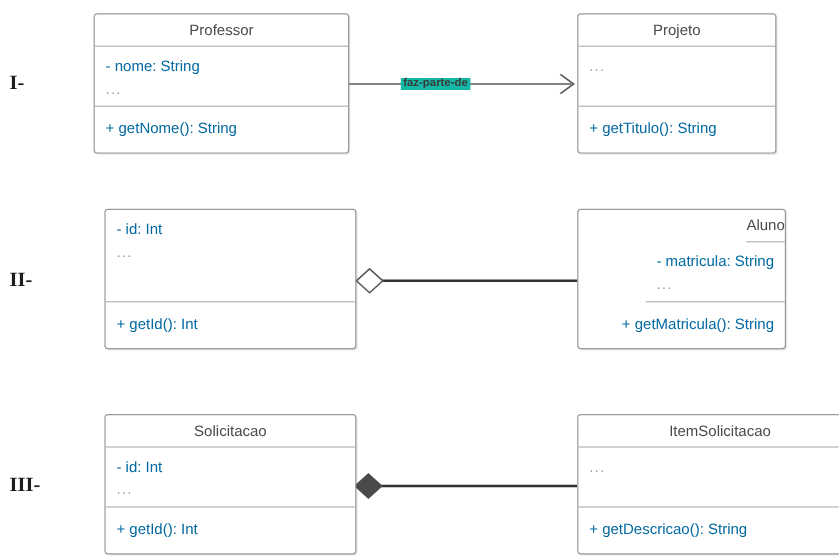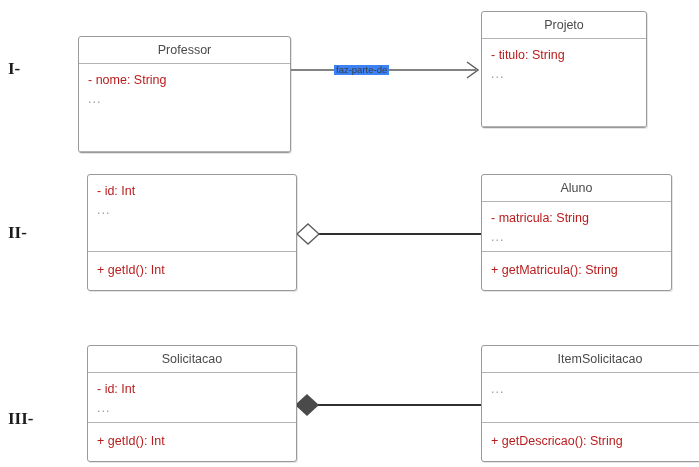--- a/index.html
+++ b/index.html
@@ -61,63 +61,68 @@
     padding: 7px 9px 0 9px;
     box-sizing: border-box;
   }
   .uml-ops {
     height: 38px;
     padding: 9px 9px 0 9px;
     box-sizing: border-box;
   }
   .uml-line {
     font-size: 12.5px;
-    color: #b91c1c;
+    color: #0369a1;
     line-height: 19px;
     white-space: nowrap;
     overflow: hidden;
   }
   .uml-ellipsis {
     color: #9a9a9a;
     letter-spacing: 1px;
   }
 
   
   .rel-label {
     position: absolute;
     font-size: 9.5px;
-    font-weight: normal;
+    font-weight: bold;
     color: #3a3a3a;
-    background: #3b82f6;
+    background: #14b8a6;
     padding: 0 2px;
     white-space: nowrap;
     line-height: 10px;
   }
   svg { overflow: visible; }
 </style>
 </head>
 <body>
 
 <div id="diagram-canvas">
 
   <div class="row-label" style="left:8px; top:60px;">I-</div>
 
-  <div class="uml-class" style="left:78px; top:11px; width:213px; height:117px;margin-top:25px;">
+  <div class="uml-class" style="left:78px; top:11px; width:213px; height:117px;">
     <div class="uml-name">Professor</div>
     <div class="uml-attrs">
       <div class="uml-line">- nome: String</div>
       <div class="uml-line uml-ellipsis">...</div>
+    </div>
+    <div class="uml-ops">
+      <div class="uml-line">+ getNome(): String</div>
     </div>
   </div>
 
   <div class="uml-class" style="left:481px; top:11px; width:166px; height:117px;">
     <div class="uml-name">Projeto</div>
     <div class="uml-attrs">
-      <div class="uml-line">- titulo: String</div>
       <div class="uml-line uml-ellipsis">...</div>
+    </div>
+    <div class="uml-ops">
+      <div class="uml-line">+ getTitulo(): String</div>
     </div>
   </div>
 
   <svg style="position:absolute; left:0; top:0; width:699px; height:467px; pointer-events:none;">
 
     <line x1="291" y1="70" x2="476" y2="70" stroke="#5a5a5a" stroke-width="1.4"></line>
     <polyline points="467,62 478,70 467,78" fill="none" stroke="#5a5a5a" stroke-width="1.4"></polyline>
 
     <line x1="318" y1="234" x2="481" y2="234" stroke="#2f2f2f" stroke-width="2.2"></line>
     <polygon points="308,224 319,234 308,244 297,234" fill="#ffffff" stroke="#5a5a5a" stroke-width="1.3"></polygon>
@@ -133,32 +138,32 @@
   <div class="uml-class" style="left:87px; top:174px; width:210px; height:117px;">
     <div class="uml-attrs">
       <div class="uml-line">- id: Int</div>
       <div class="uml-line uml-ellipsis">...</div>
     </div>
     <div class="uml-ops">
       <div class="uml-line">+ getId(): Int</div>
     </div>
   </div>
 
-  <div class="uml-class" style="left:481px; top:174px; width:191px; height:117px;">
+  <div class="uml-class" style="left:481px; top:174px; width:174px; height:117px;align-items:flex-end;">
     <div class="uml-name">Aluno</div>
     <div class="uml-attrs">
       <div class="uml-line">- matricula: String</div>
       <div class="uml-line uml-ellipsis">...</div>
     </div>
     <div class="uml-ops">
       <div class="uml-line">+ getMatricula(): String</div>
     </div>
   </div>
 
-  <div class="row-label" style="left:8px; top:410px;">III-</div>
+  <div class="row-label" style="left:8px; top:395px;">III-</div>
 
   <div class="uml-class" style="left:87px; top:345px; width:210px; height:117px;">
     <div class="uml-name">Solicitacao</div>
     <div class="uml-attrs">
       <div class="uml-line">- id: Int</div>
       <div class="uml-line uml-ellipsis">...</div>
     </div>
     <div class="uml-ops">
       <div class="uml-line">+ getId(): Int</div>
     </div>

